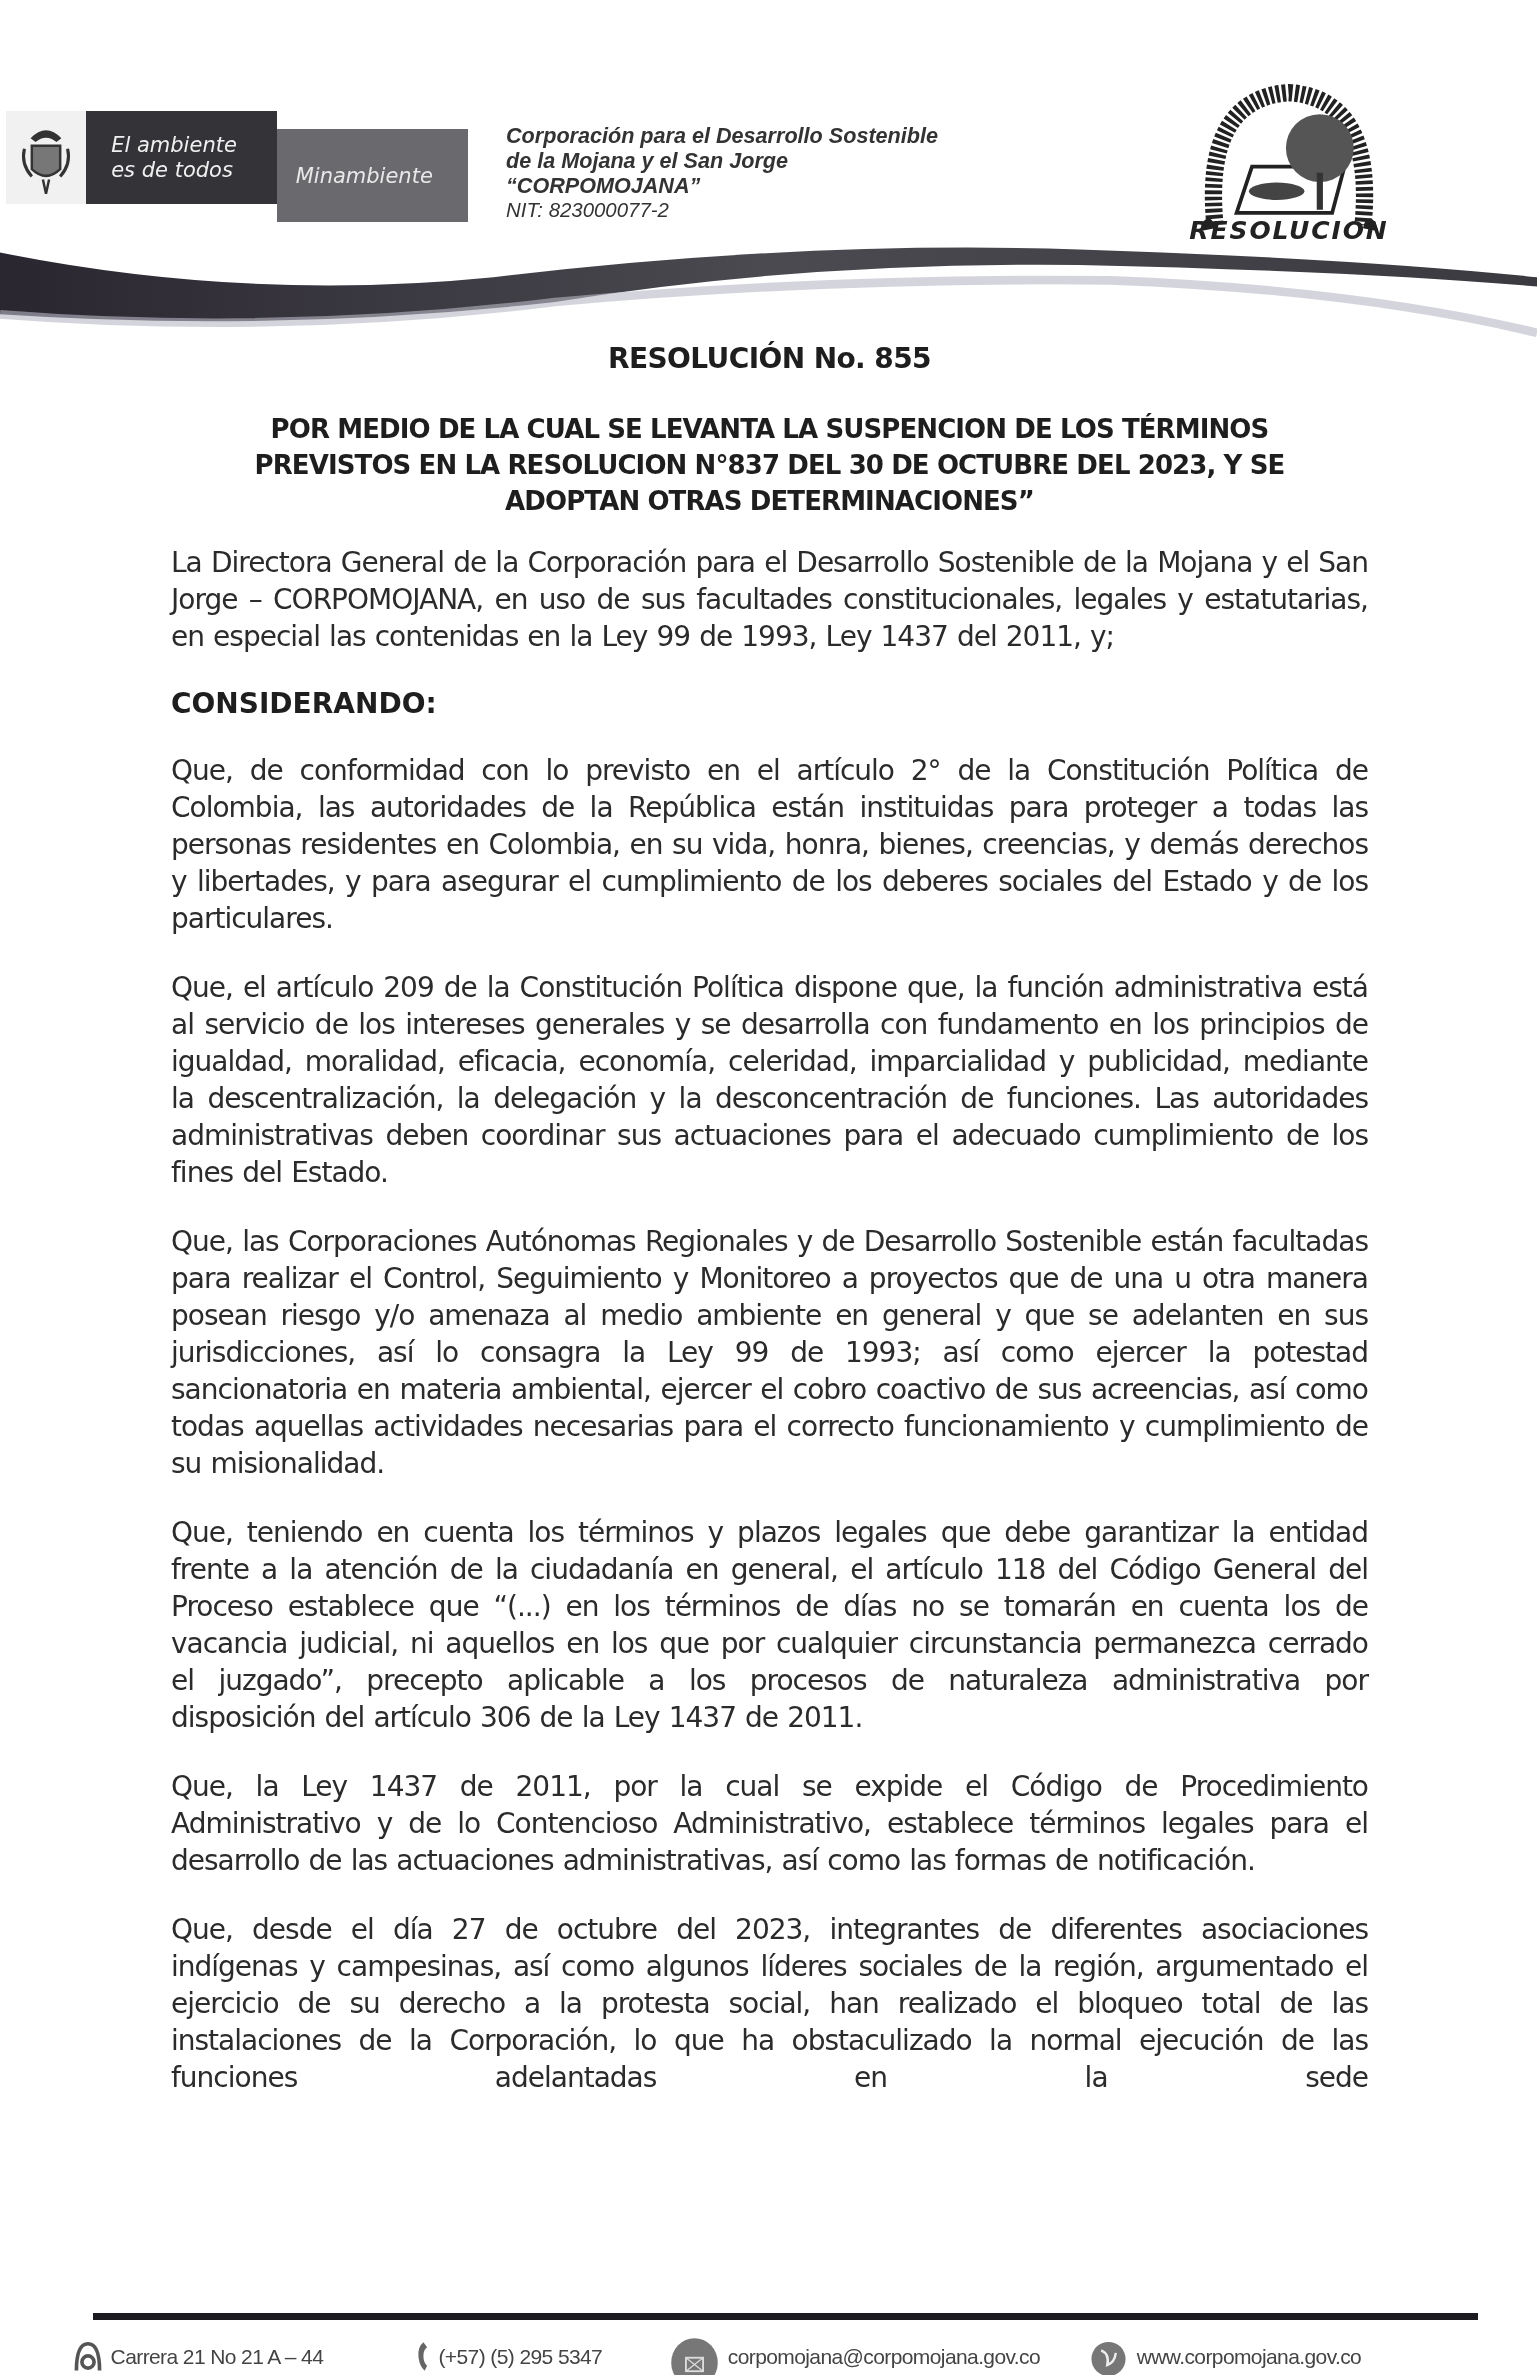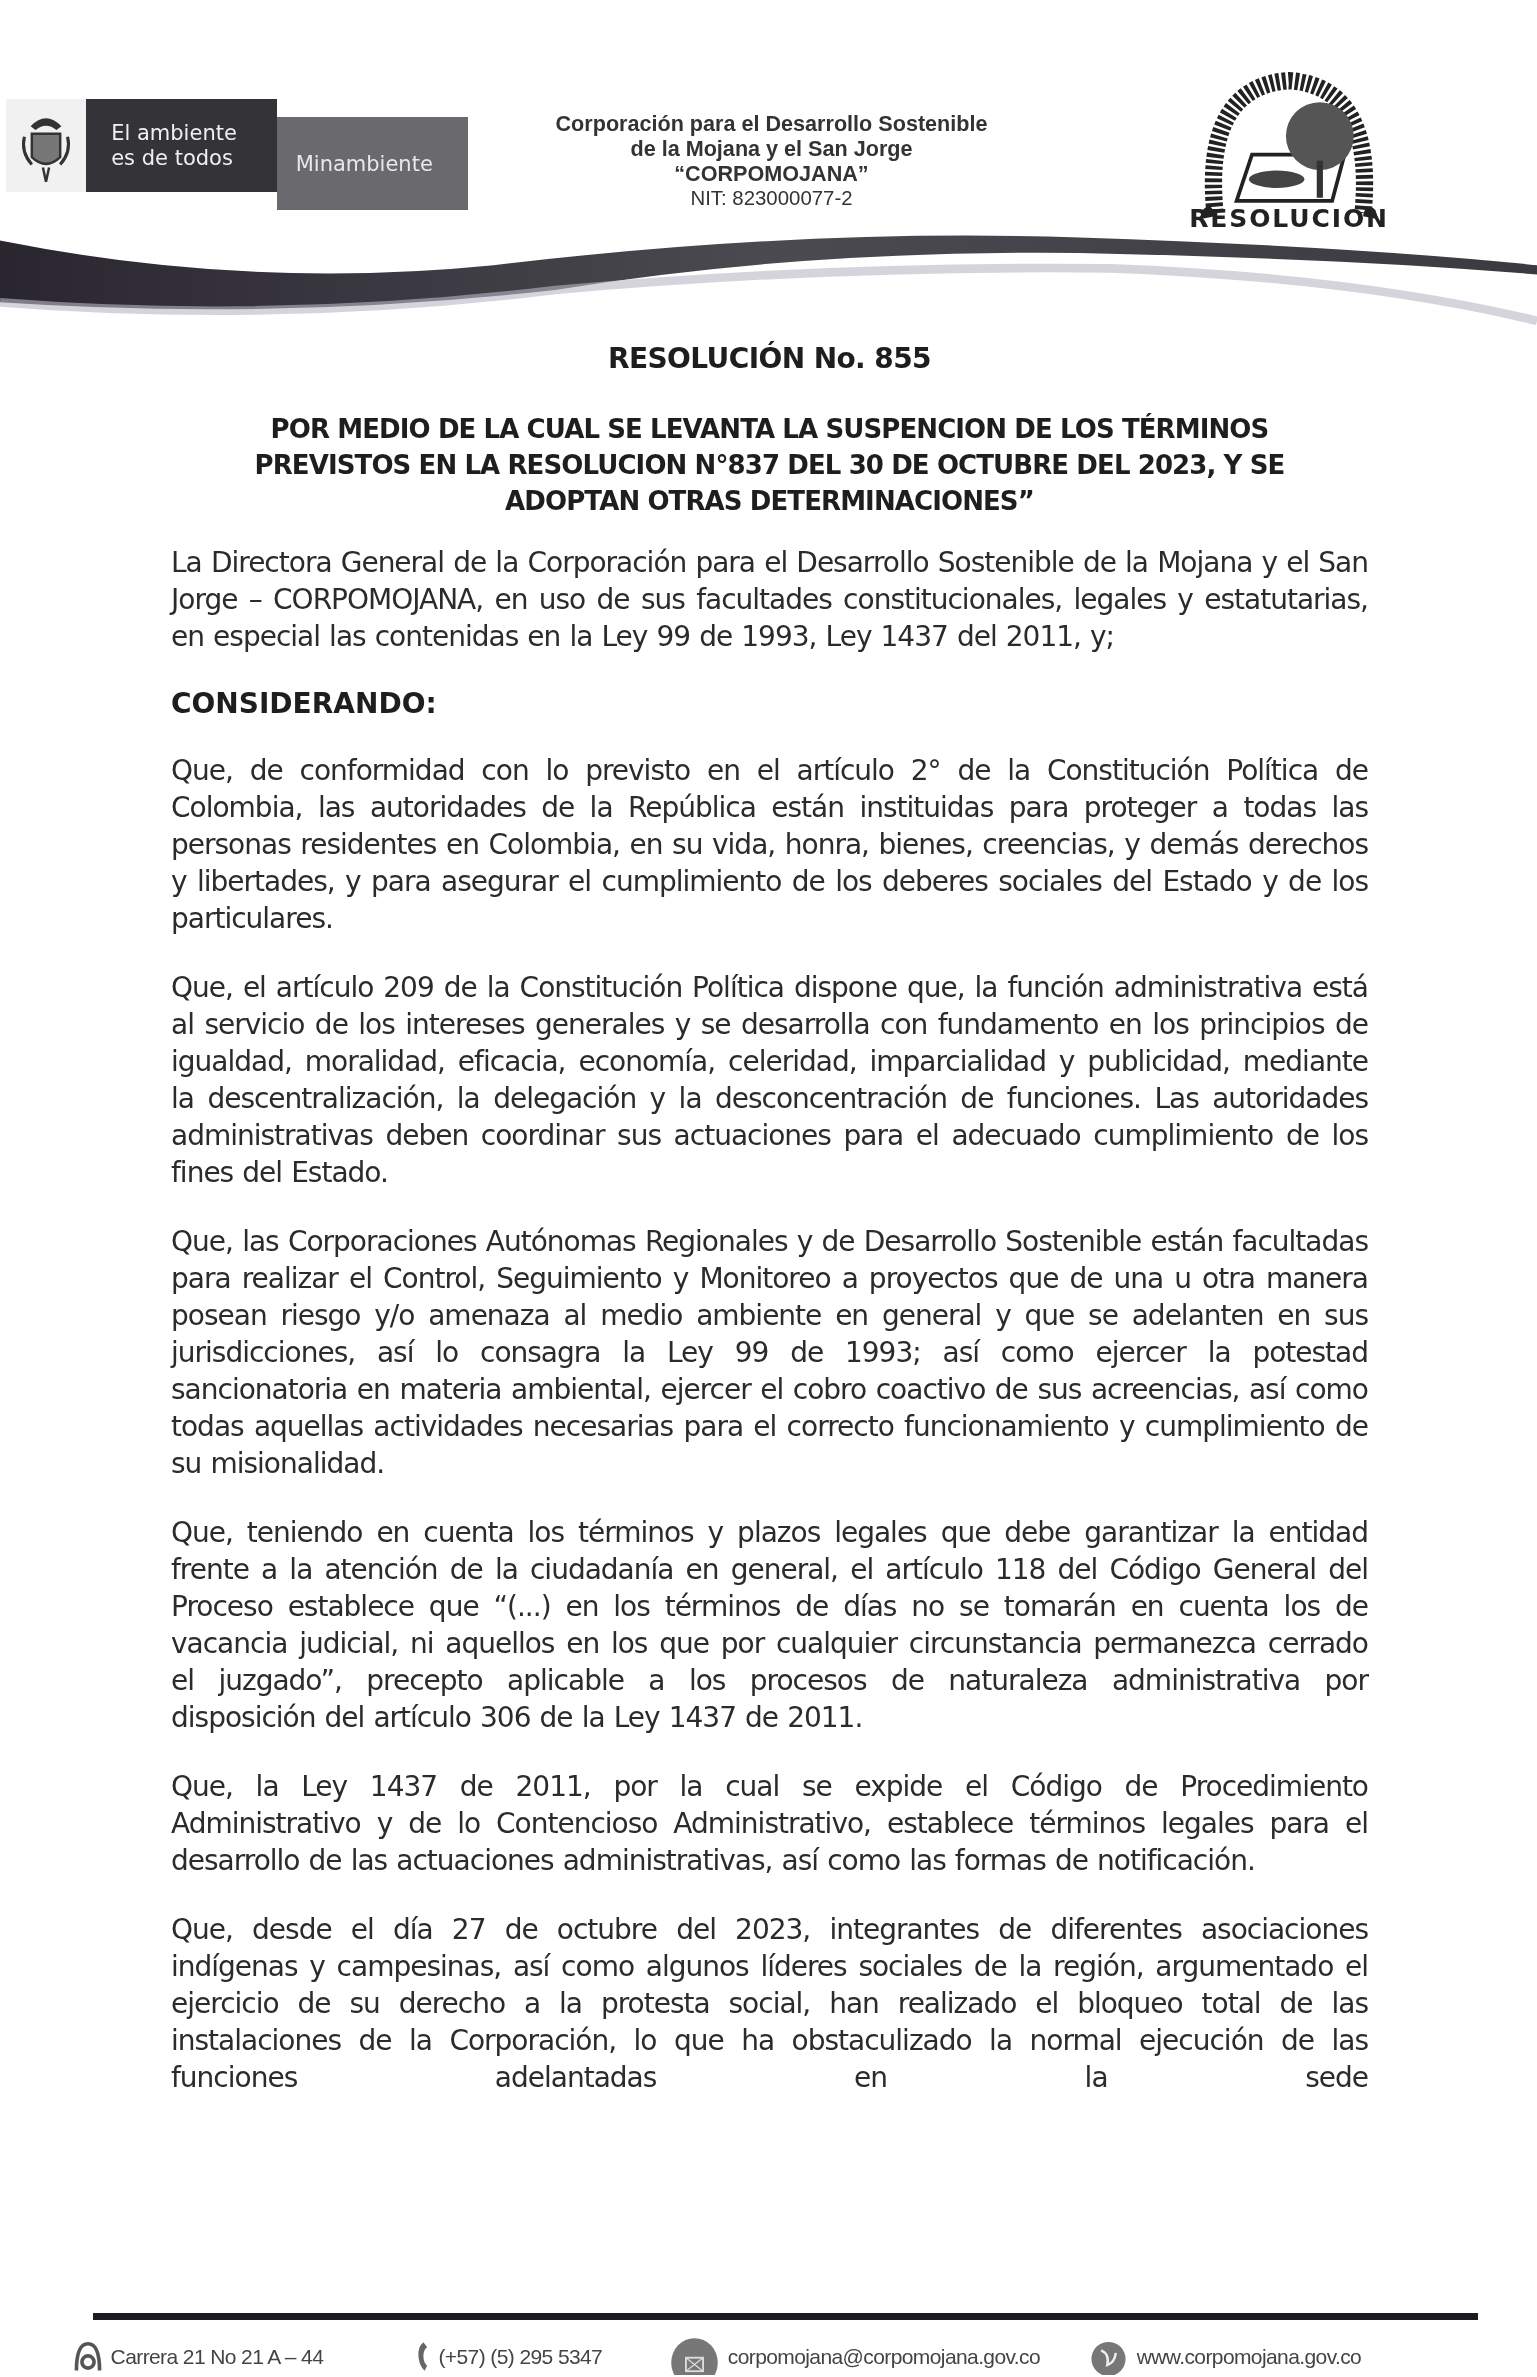--- a/index.html
+++ b/index.html
@@ -1,25 +1,25 @@
 <!DOCTYPE html>
 <html style="font-size:10px"><head>
 <meta charset="utf-8">
 <style>
   html, body { margin: 0; padding: 0; background: #ffffff; }
   body { width: 1537px; height: 2377px; position: relative; overflow: hidden; font-family: "DejaVu Sans", sans-serif; color: #2a2a2a; }
 
   
-  .header { position: absolute; left: 0; top: 0; width: 1249px; height: 321px; }
+  .header { position: absolute; left: 0; top: 12px; width: 1249px; height: 321px; font-style: italic; }
   .gov-block { position: absolute; left: 6.2px; top: 99px; height: 93px; display: flex; }
   .shield { width: 80px; height: 93px; background: #f1f1f1; display: flex; align-items: center; justify-content: center; }
   .slogan { width: 191px; height: 93px; background: #333338; color: #f0f0f0; font-family: "DejaVu Sans", sans-serif; font-size: 21px; line-height: 25px; display: flex; flex-direction: column; justify-content: center; padding-left: 25px; box-sizing: border-box; }
   .ministry { width: 191px; height: 93px; background: #6a6a6e; color: #e8e8e8; font-size: 21px; display: flex; align-items: center; padding-left: 18.5px; box-sizing: border-box; margin-top: 18px; }
 
-  .org-info { position: absolute; left: 506px; top: 111px; width: 531px; text-align: center; font-family: "Liberation Sans", sans-serif; color: #333; }
+  .org-info { position: absolute; left: 506px; top: 111px; width: 531px; font-family: "Liberation Sans", sans-serif; color: #333; }
   .org-info .l1, .org-info .l2, .org-info .l3 { font-size: 21.6px; font-weight: bold; line-height: 25px; }
   .org-info .l4 { font-size: 20.4px; line-height: 25px; }
 
   .logo { position: absolute; left: 1178px; top: 68px; width: 222px; height: 167px; }
   .logo-text { position: absolute; left: 1175px; top: 204px; width: 228px; text-align: center; font-family: "DejaVu Sans", sans-serif; font-weight: bold; font-size: 25px; letter-spacing: 1.9px; color: #222; }
 
   .wave { position: absolute; left: 0; top: 222px; width: 1537px; height: 105px; }
 
   
   .content { position: absolute; left: 171px; top: 342px; width: 1197px; font-family: "DejaVu Sans", sans-serif; }

